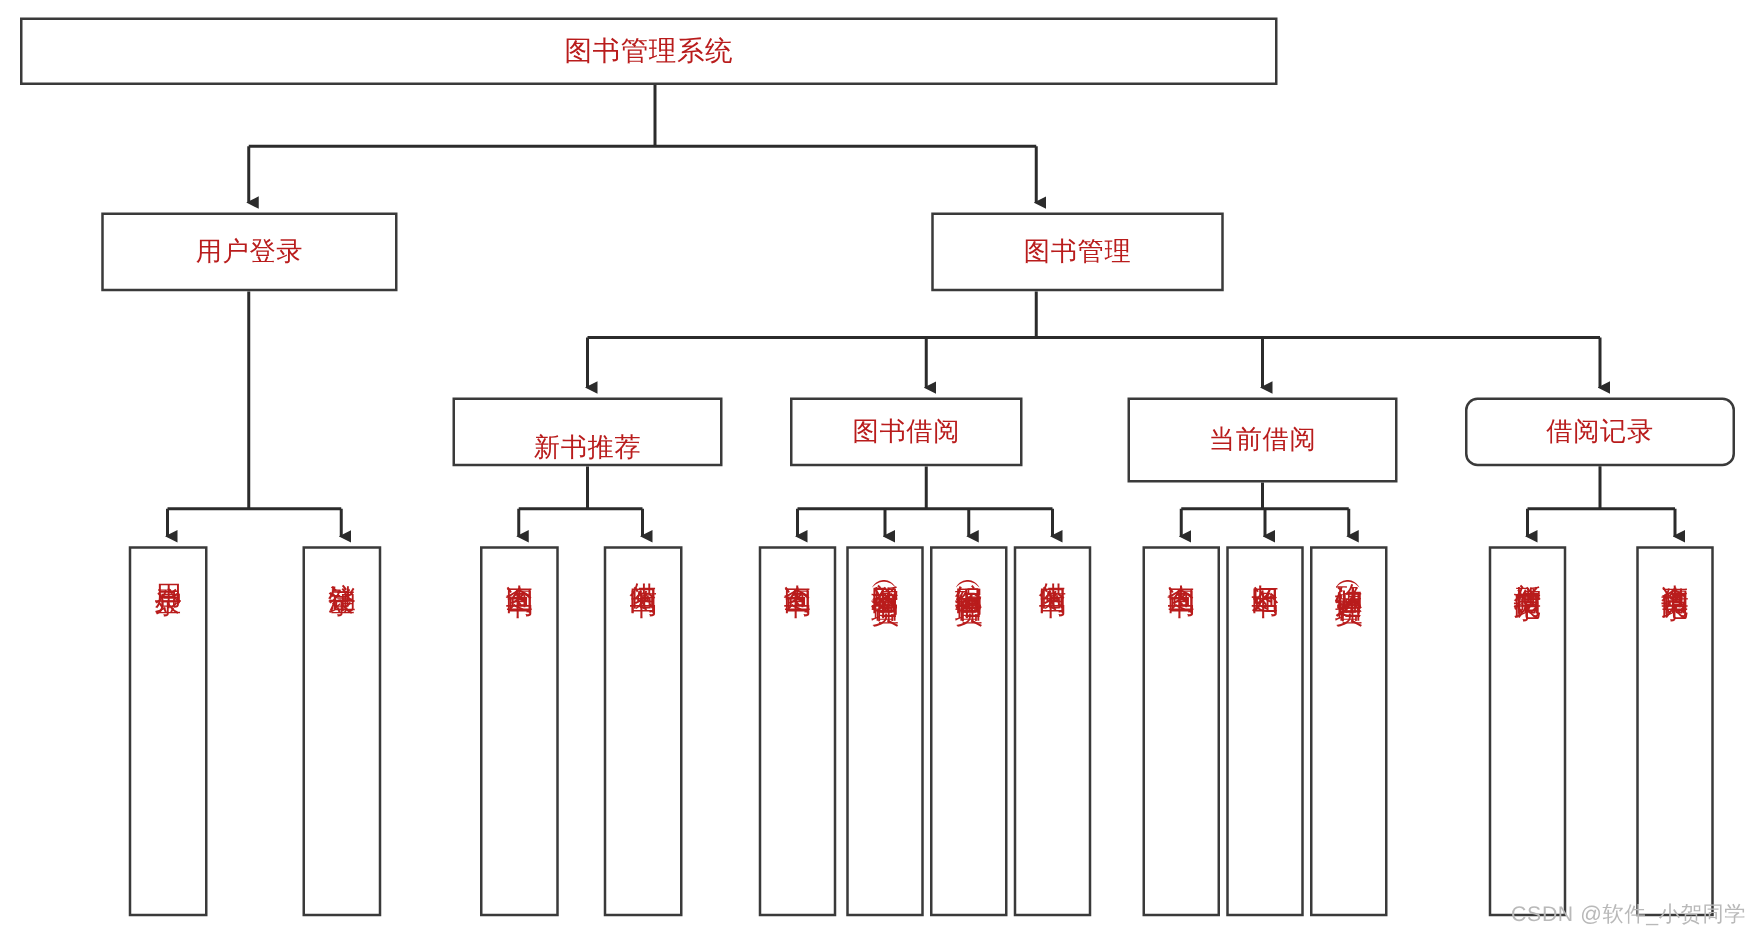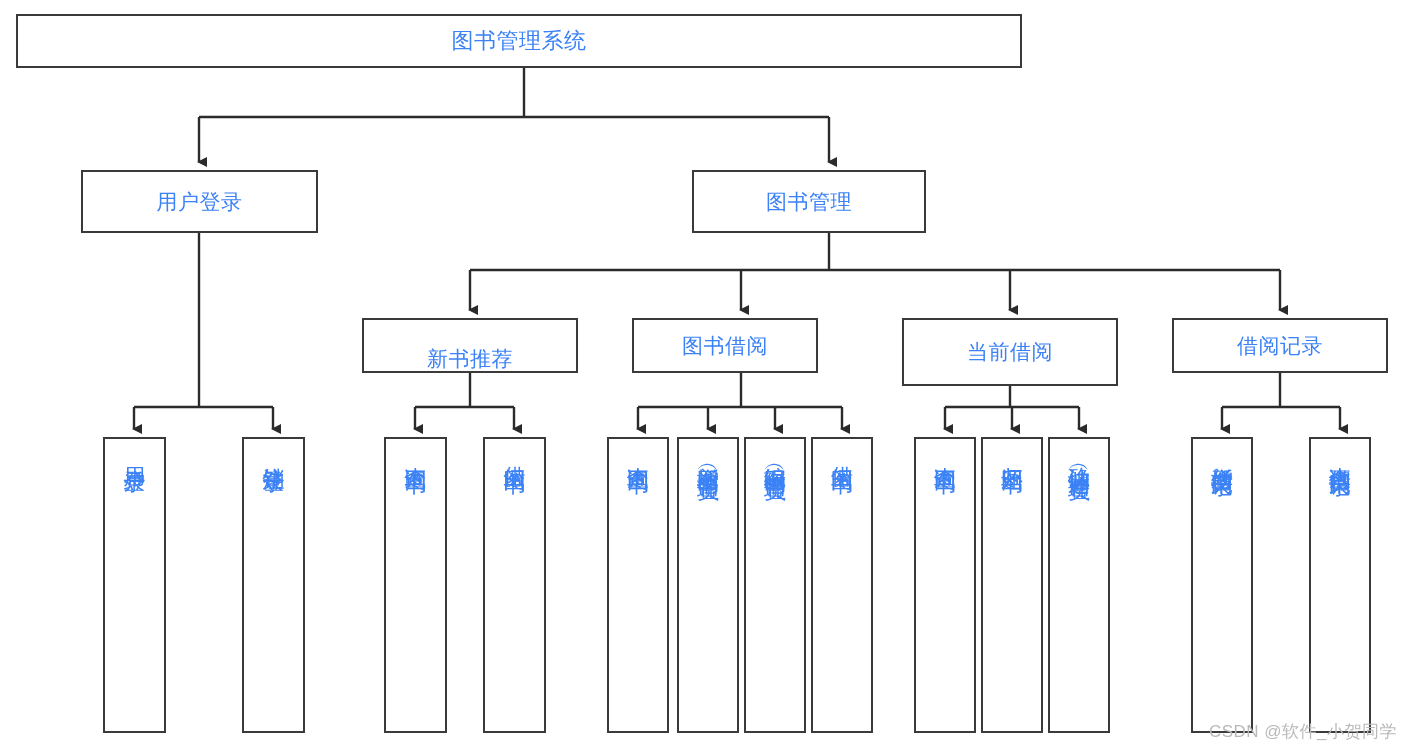--- a/index.html
+++ b/index.html
@@ -27,21 +27,21 @@
     pointer-events: none;
   }
   .node {
     position: absolute;
     box-sizing: border-box;
     background: #ffffff;
     border: 2px solid #3a3a3a;
     display: flex;
     align-items: center;
     justify-content: center;
-    color: #3b82f6;
+    color: #b91c1c;
     z-index: 2;
   }
   .node .label {
     display: block;
     text-align: center;
     line-height: 1.12;
     letter-spacing: 0.5px;
   }
   .node.horiz .label {
     writing-mode: horizontal-tb;
@@ -130,34 +130,34 @@
     </g>
   </svg>
 
   <div class="node horiz root" style="left:16px;top:14px;width:1006px;height:54px;">
     <span class="label">图书管理系统</span>
   </div>
 
   <div class="node horiz" style="left:81px;top:170px;width:237px;height:63px;">
     <span class="label">用户登录</span>
   </div>
-  <div class="node horiz" style="left:692px;top:170px;width:234px;height:63px;">
+  <div class="node horiz" style="left:745px;top:170px;width:234px;height:63px;">
     <span class="label">图书管理</span>
   </div>
 
   <div class="node horiz" style="left:362px;top:318px;width:216px;height:55px;align-items:flex-end;">
     <span class="label">新书推荐</span>
   </div>
   <div class="node horiz" style="left:632px;top:318px;width:186px;height:55px;">
     <span class="label">图书借阅</span>
   </div>
   <div class="node horiz" style="left:902px;top:318px;width:216px;height:68px;">
     <span class="label">当前借阅</span>
   </div>
-  <div class="node horiz" style="left:1172px;top:318px;width:216px;height:55px;">
+  <div class="node horiz" style="left:1172px;top:318px;width:216px;height:55px;border-radius:10px;">
     <span class="label">借阅记录</span>
   </div>
 
   <div class="node vert" style="left:103px;top:437px;width:63px;height:296px;">
     <span class="label">用户登录</span>
   </div>
   <div class="node vert" style="left:242px;top:437px;width:63px;height:296px;">
     <span class="label">注销登录</span>
   </div>
 

